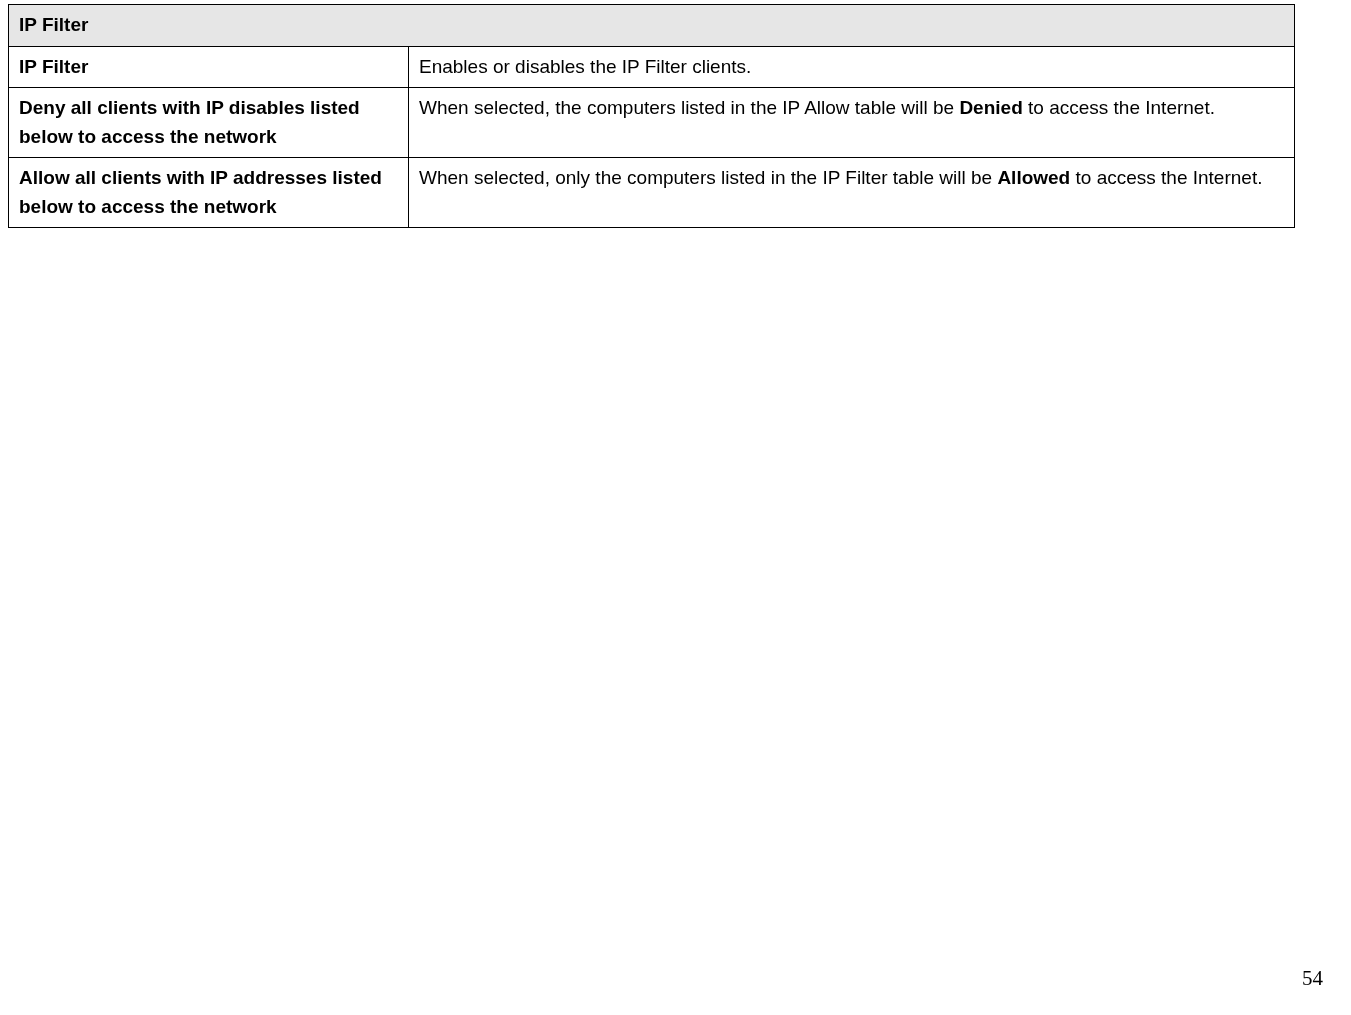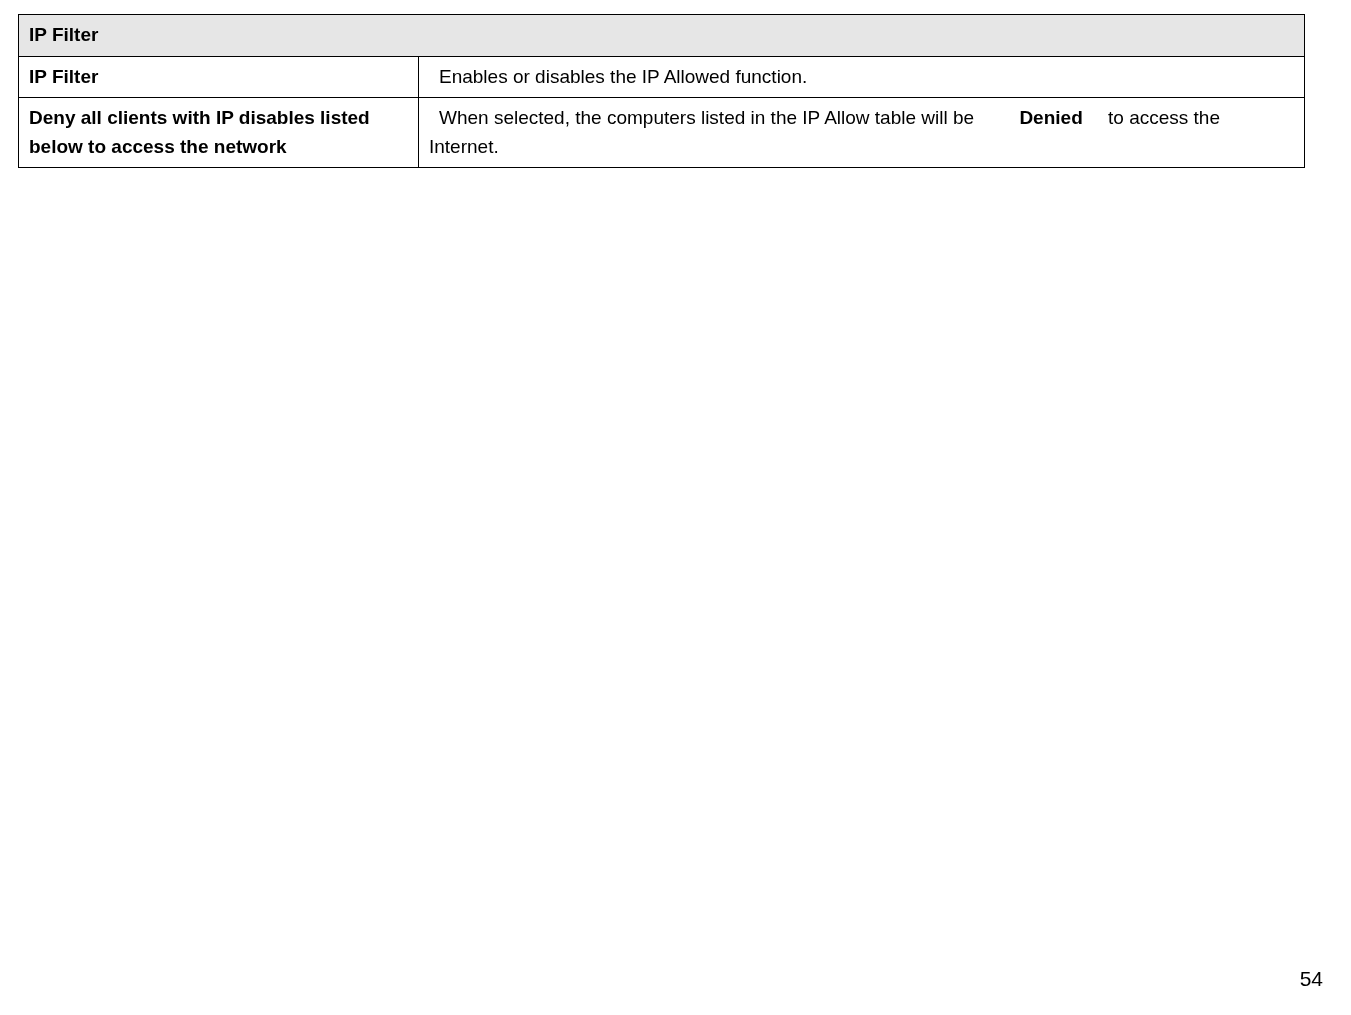--- a/index.html
+++ b/index.html
@@ -1,17 +1,17 @@
 <!DOCTYPE html>
 <html><head>
   <meta charset="utf-8">
   <style>
     * {
       margin: 0;
-      padding: 10px;
+      padding: 0;
       box-sizing: border-box;
     }
     body {
       font-family: "Segoe UI", Tahoma, Arial, sans-serif;
       font-size: 19px;
       color: #000;
       background: #fff;
       width: 1351px;
       height: 1015px;
       position: relative;
@@ -35,46 +35,49 @@
     }
     .label-cell {
       font-weight: 700;
       width: 400px;
     }
     .desc-cell {
       font-weight: 400;
     }
     .bold {
       font-weight: 700;
-      margin-left: 20px;
     }
     .page-number {
       position: absolute;
       bottom: 24px;
       right: 28px;
-      font-family: Liberation Sans, sans-serif;
+      font-family: Liberation Serif, serif;
       font-size: 21px;
     }
   </style>
 </head>
 <body>
 
 <table>
   <colgroup>
     <col style="width:400px">
     <col>
   </colgroup>
   <tbody>
       <tr>
     <th class="header-cell" colspan="2">IP Filter</th>
   </tr>
   <tr>
     <td class="label-cell">IP Filter</td>
-    <td class="desc-cell"><span>Enables or disables the IP Allowed function.</span><span class="bold"></span><span></span></td>
+    <td class="desc-cell"><span>Enables or disables the IP Filter clients.</span><span class="bold"></span><span></span></td>
   </tr>
   <tr>
     <td class="label-cell">Deny all clients with IP disables listed below to access the network</td>
     <td class="desc-cell"><span>When selected, the computers listed in the IP Allow table will be </span><span class="bold">Denied</span><span> to access the Internet.</span></td>
+  </tr>
+  <tr>
+    <td class="label-cell">Allow all clients with IP addresses listed below to access the network</td>
+    <td class="desc-cell"><span>When selected, only the computers listed in the IP Filter table will be </span><span class="bold">Allowed</span><span> to access the Internet.</span></td>
   </tr>
 </tbody>
   </table>
 
 <div class="page-number">54</div>
 
 </body></html>

